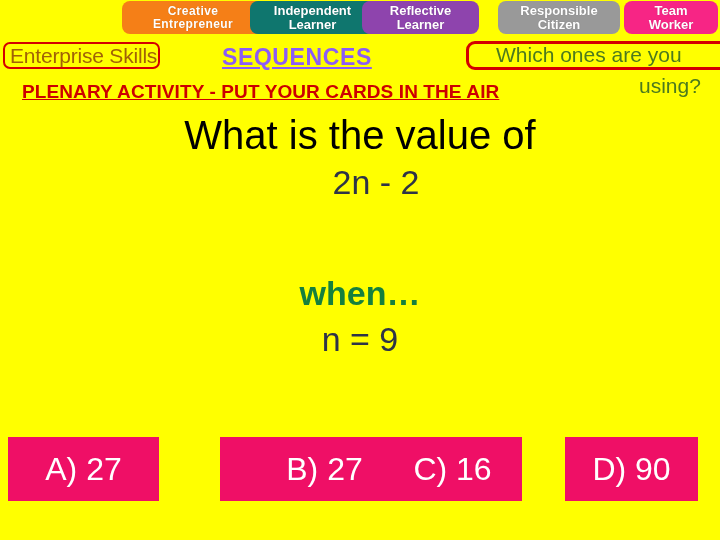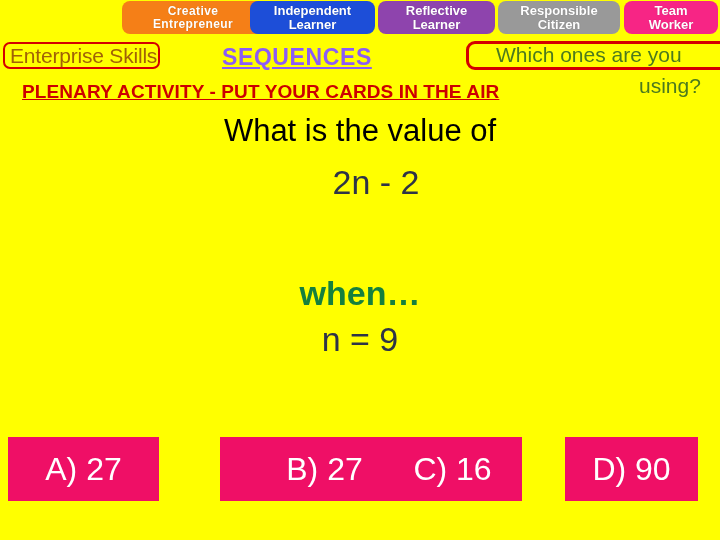--- a/index.html
+++ b/index.html
@@ -49,22 +49,22 @@
     box-sizing: border-box;
     padding: 0 2px;
   }
   .skill-chip .ln {
     display: block;
     white-space: nowrap;
   }
 
   .chip-0 { left: 2px;   width: 116px; background: #F4A97A; font-size: 13px; }
   .chip-1 { left: 122px; width: 142px; background: #F57F17; font-size: 12px; }
-  .chip-2 { left: 250px; width: 125px; background: #1d4ed8; font-size: 13px; }
-  .chip-3 { left: 378px; width: 117px; background: #8E44AD; font-size: 13px; }
+  .chip-2 { left: 250px; width: 125px; background: #0f766e; font-size: 13px; }
+  .chip-3 { left: 362px; width: 117px; background: #8E44AD; font-size: 13px; }
   .chip-4 { left: 498px; width: 122px; background: #999999; font-size: 13px; }
   .chip-5 { left: 624px; width: 94px;  background: #F72585; font-size: 13px; }
 
   .chip-1 .ln { letter-spacing: 0.4px; }
 
   
   .enterprise-box {
     position: absolute;
     left: 3px;
     top: 42px;
@@ -138,21 +138,21 @@
     letter-spacing: 0.1px;
   }
 
   
   .q-line1 {
     position: absolute;
     left: 0;
     top: 113px;
     width: 720px;
     text-align: center;
-    font-size: 31px;
+    font-size: 40px;
     color: #000000;
     white-space: nowrap;
   }
   .q-line2 {
     position: absolute;
     left: 0;
     top: 163px;
     width: 720px;
     text-align: center;
     font-size: 34px;

